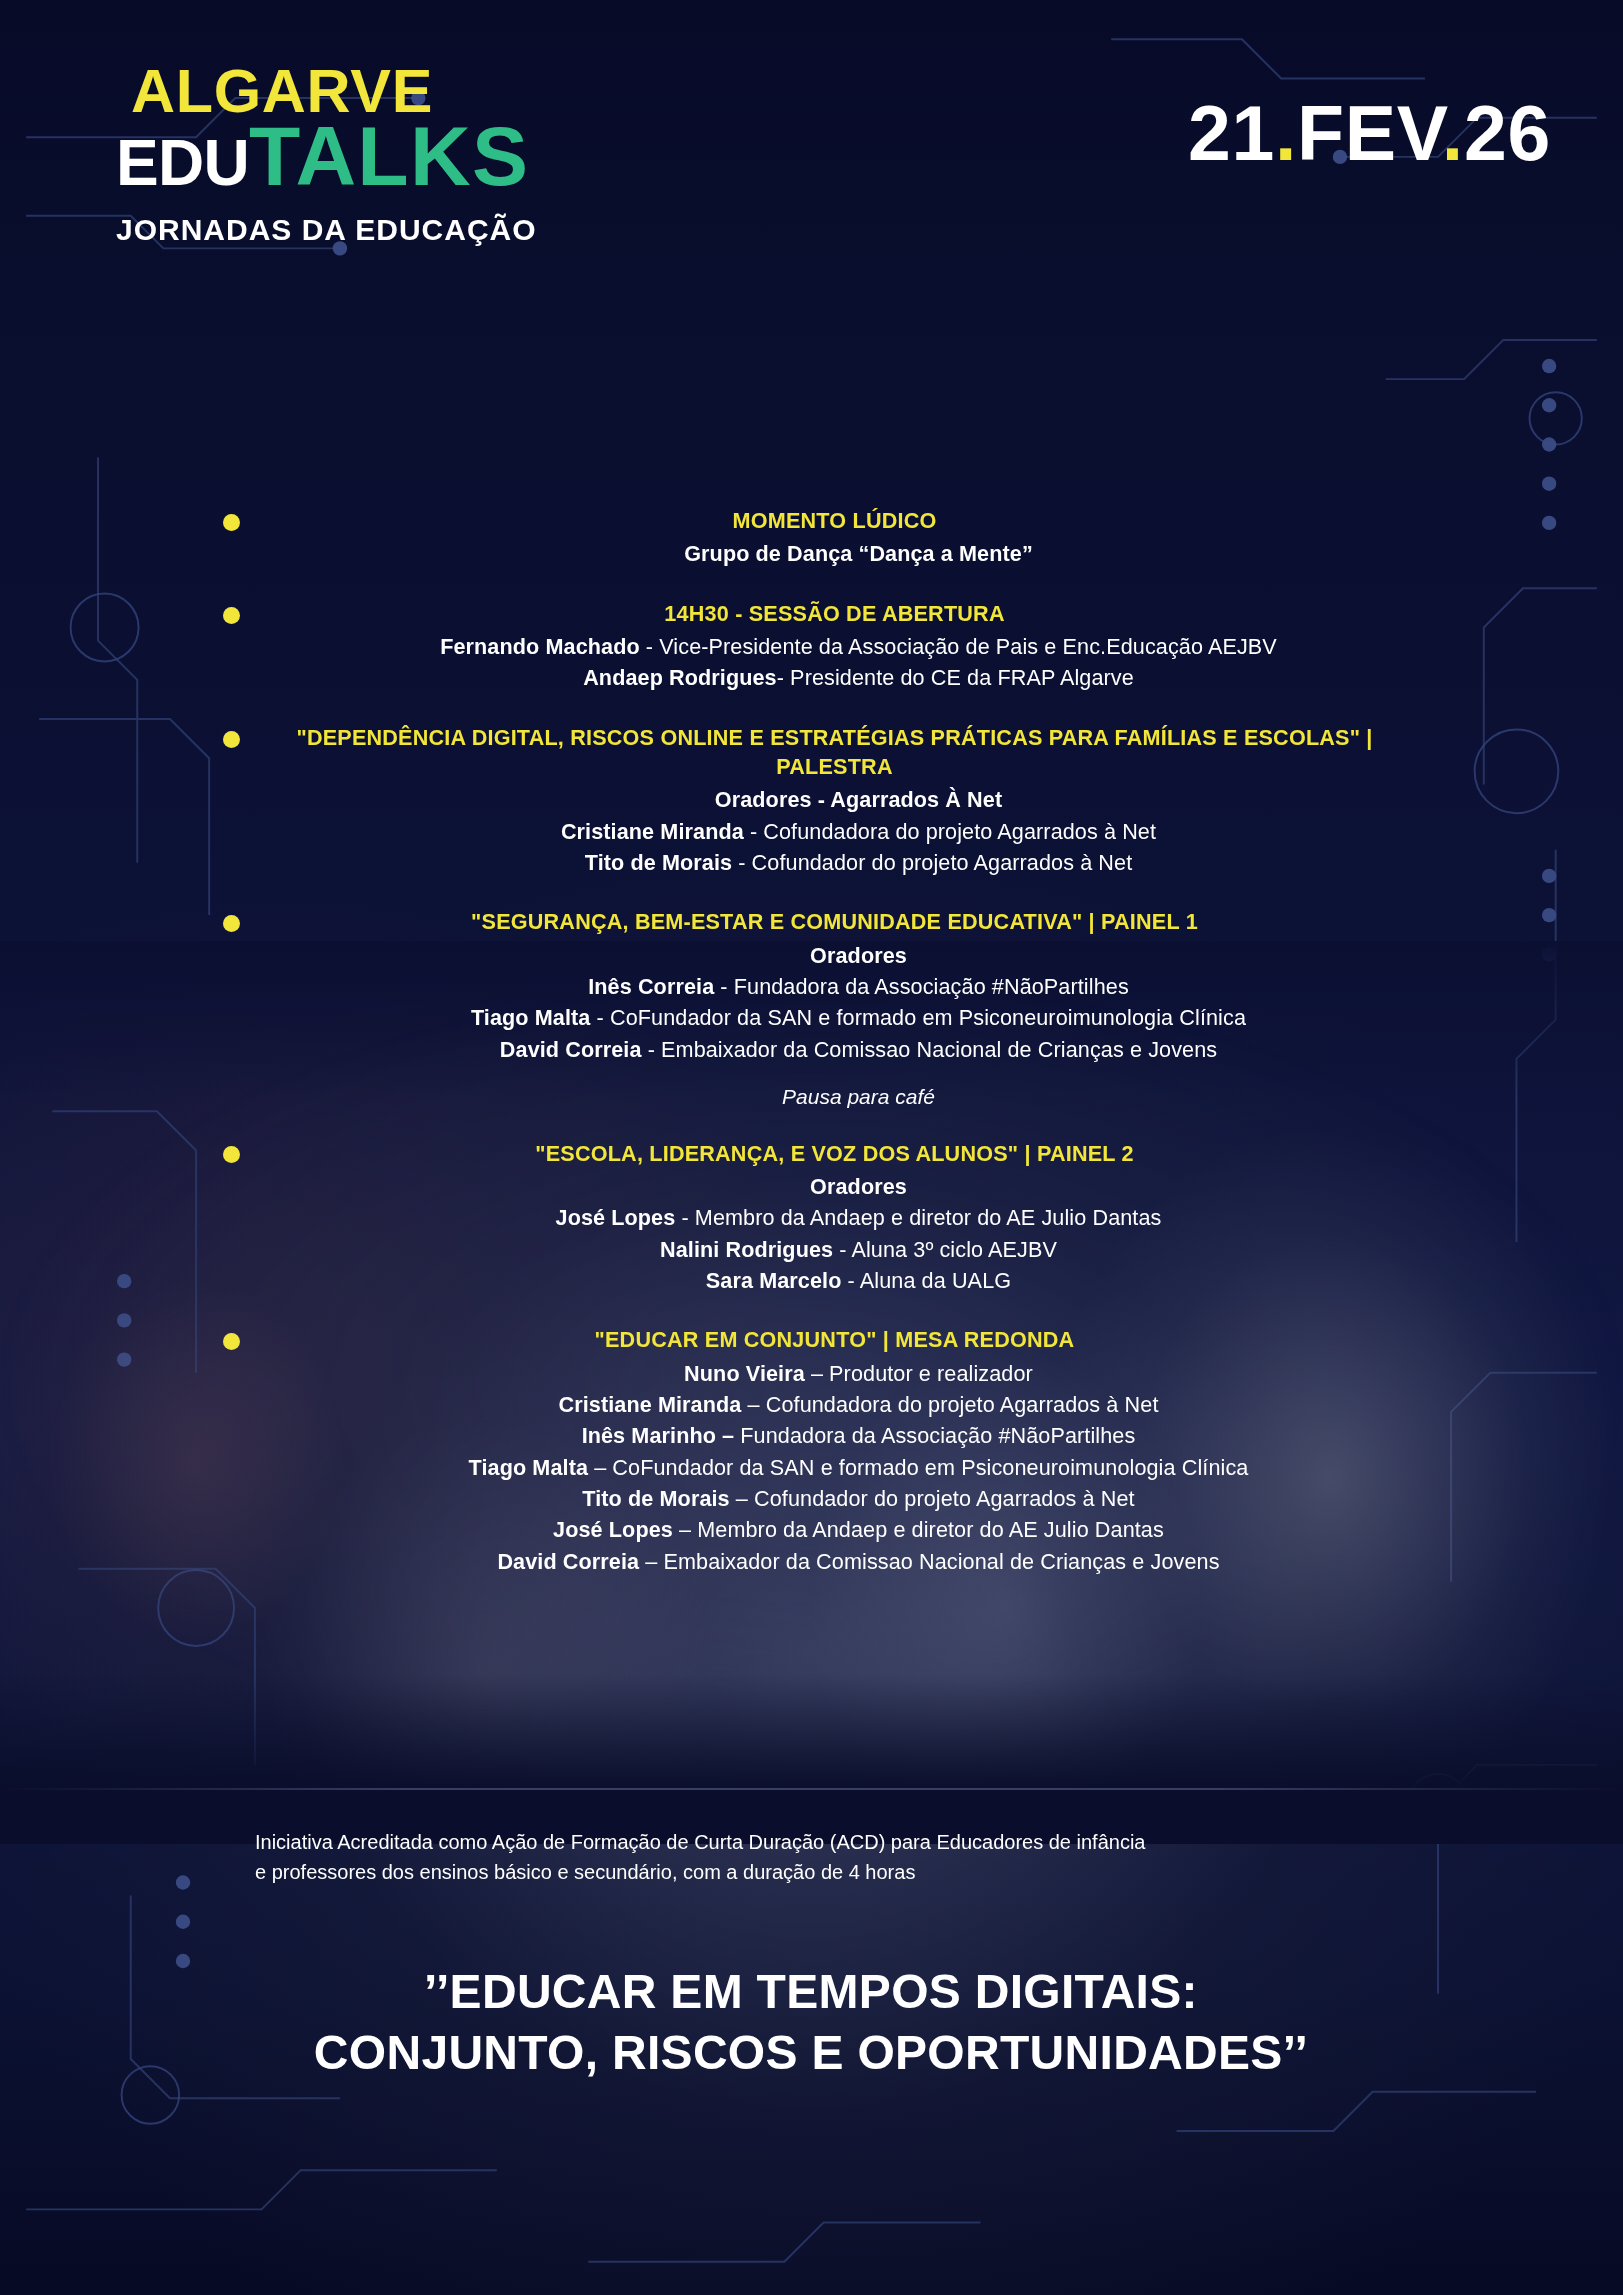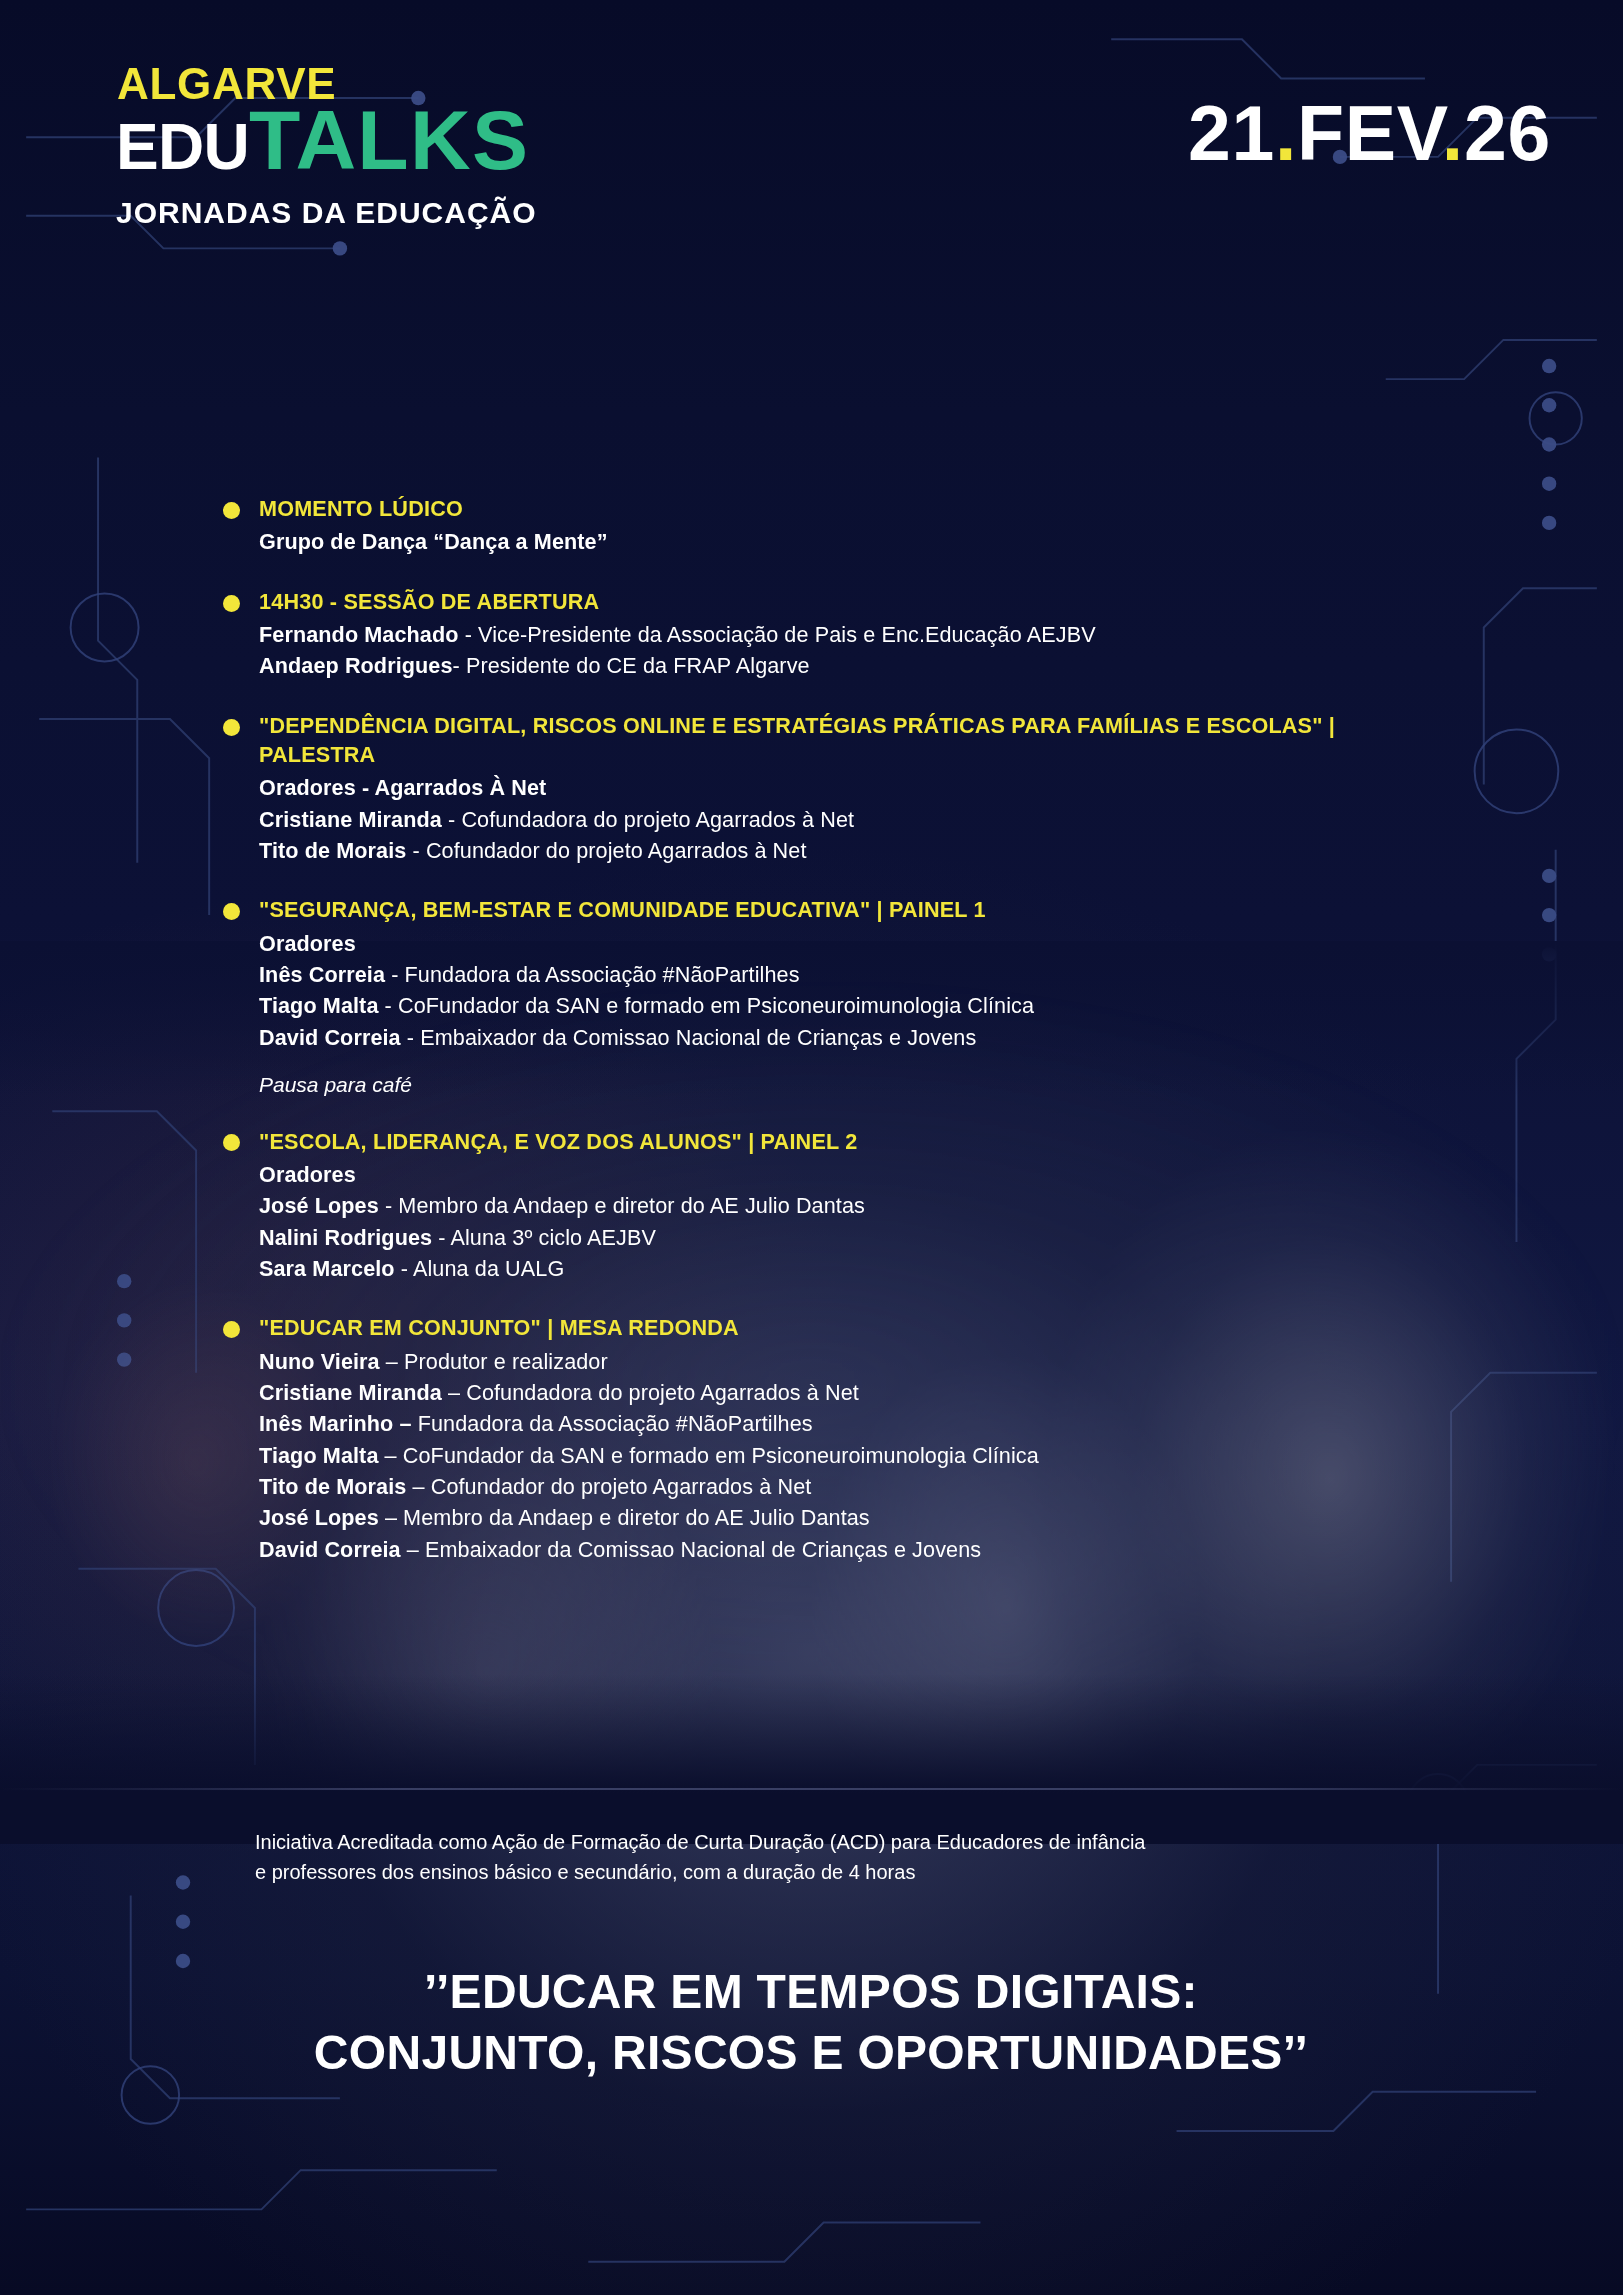--- a/index.html
+++ b/index.html
@@ -69,26 +69,26 @@
     right: 72px;
     height: 216px;
   }
   .logo-block {
     position: absolute;
     left: 0;
     top: 0;
     width: 588px;
   }
   .logo-algarve {
-    font-size: 44px;
+    font-size: 61px;
     font-weight: bold;
     letter-spacing: 0.7px;
     color: #f2e63a;
     line-height: 0.95;
-    margin-left: 1px;
+    margin-left: 15px;
   }
   .logo-main {
     line-height: 0.92;
     margin-top: -2.6px;
     white-space: nowrap;
   }
   .logo-edu {
     font-size: 64px;
     font-weight: bold;
     color: #ffffff;
@@ -162,23 +162,24 @@
   .bar-group span {
     display: block;
     height: 5.2px;
     background: #f2e63a;
     border-radius: 2.6px;
   }
 
   
   .program {
     position: absolute;
-    top: 494px;
+    top: 506px;
     left: 216px;
     width: 1242px;
+    text-align: center;
   }
   .item {
     position: relative;
     padding-left: 43px;
     margin-bottom: 29px;
   }
   .bullet {
     position: absolute;
     left: 6.5px;
     top: 7.8px;

